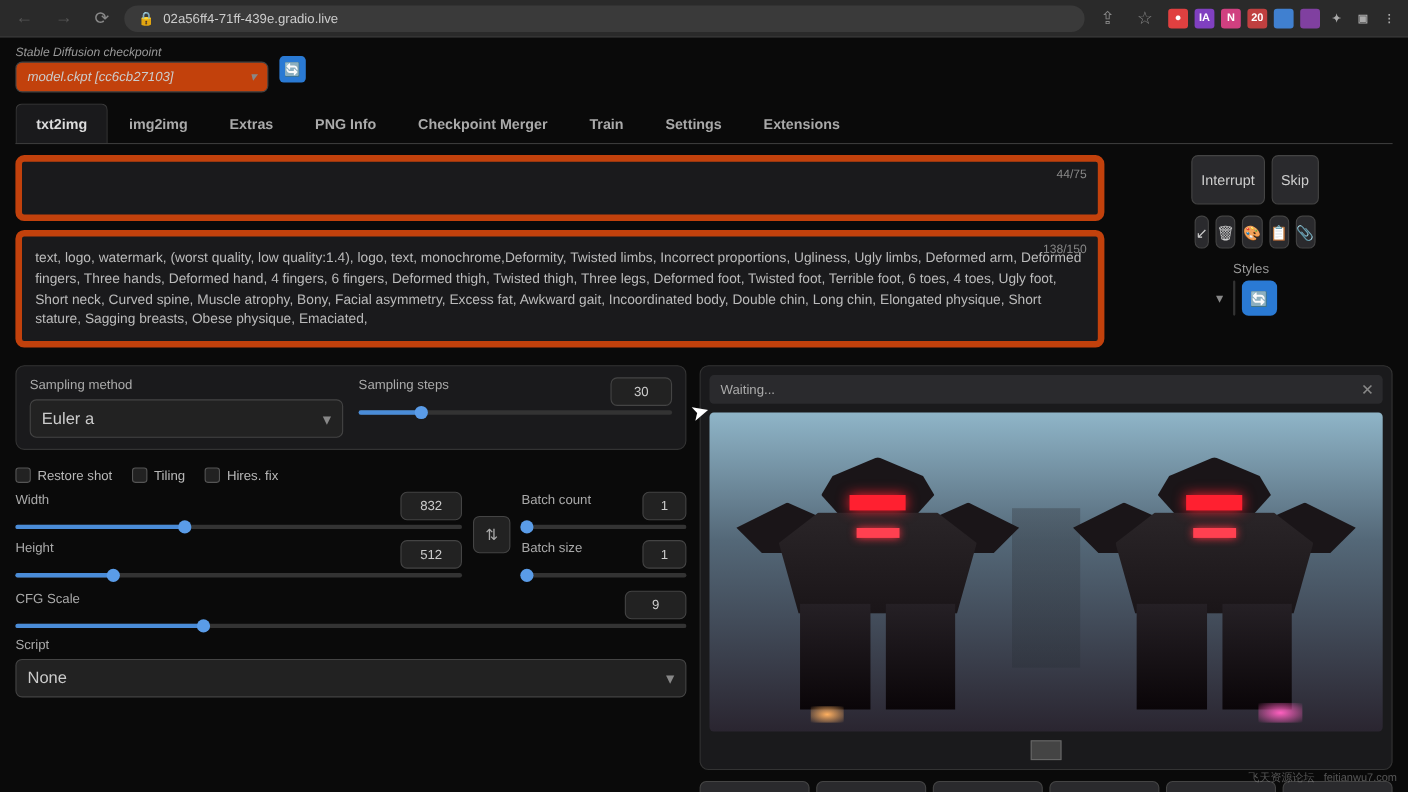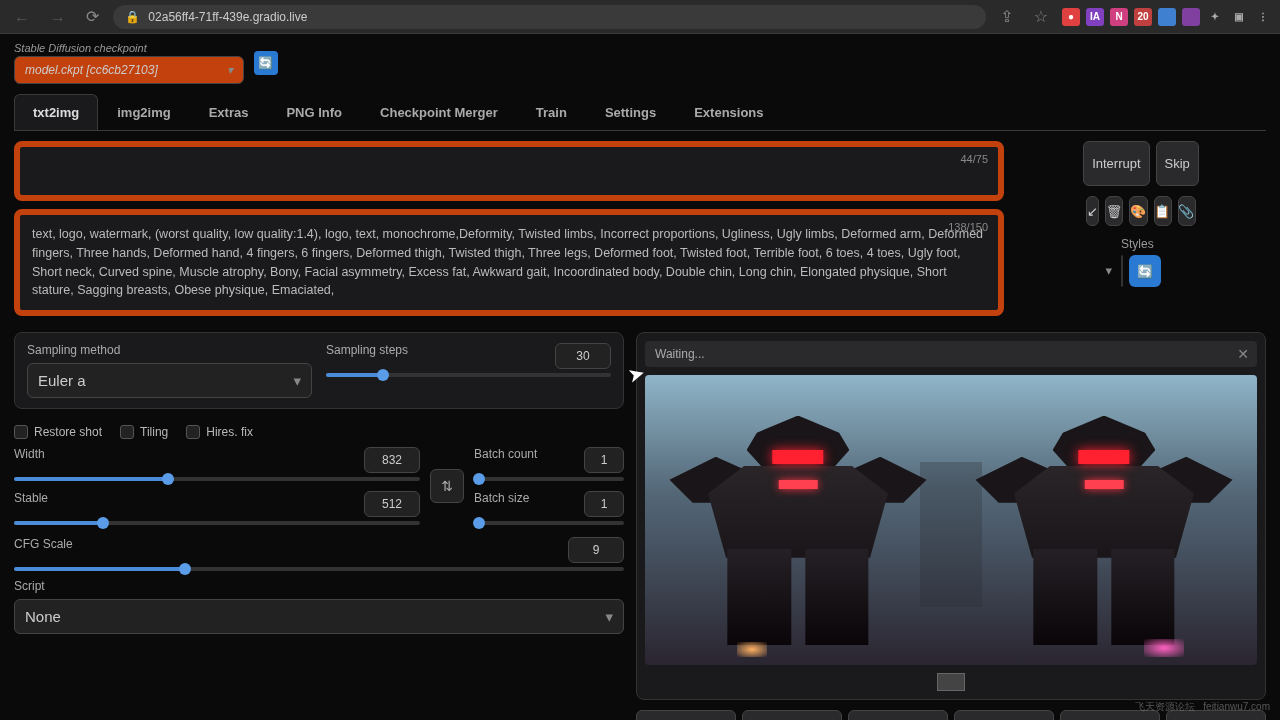--- a/index.html
+++ b/index.html
@@ -199,21 +199,21 @@
         <div class="dim-left">
           <div class="slider-label-row">
             <span class="control-label">Width</span>
             <input class="num-input" value="832" style="">
           </div>
           <div class="slider-track">
             <div class="slider-fill" style="width:38%"></div>
             <div class="slider-thumb" style="left:38%"></div>
           </div>
           <div class="slider-label-row" style="margin-top:10px">
-            <span class="control-label">Stable</span>
+            <span class="control-label">Height</span>
             <input class="num-input" value="512" style="">
           </div>
           <div class="slider-track">
             <div class="slider-fill" style="width:22%"></div>
             <div class="slider-thumb" style="left:22%"></div>
           </div>
         </div>
         <div class="swap-btn">⇅</div>
         <div class="batch-right">
           <div class="slider-label-row">

